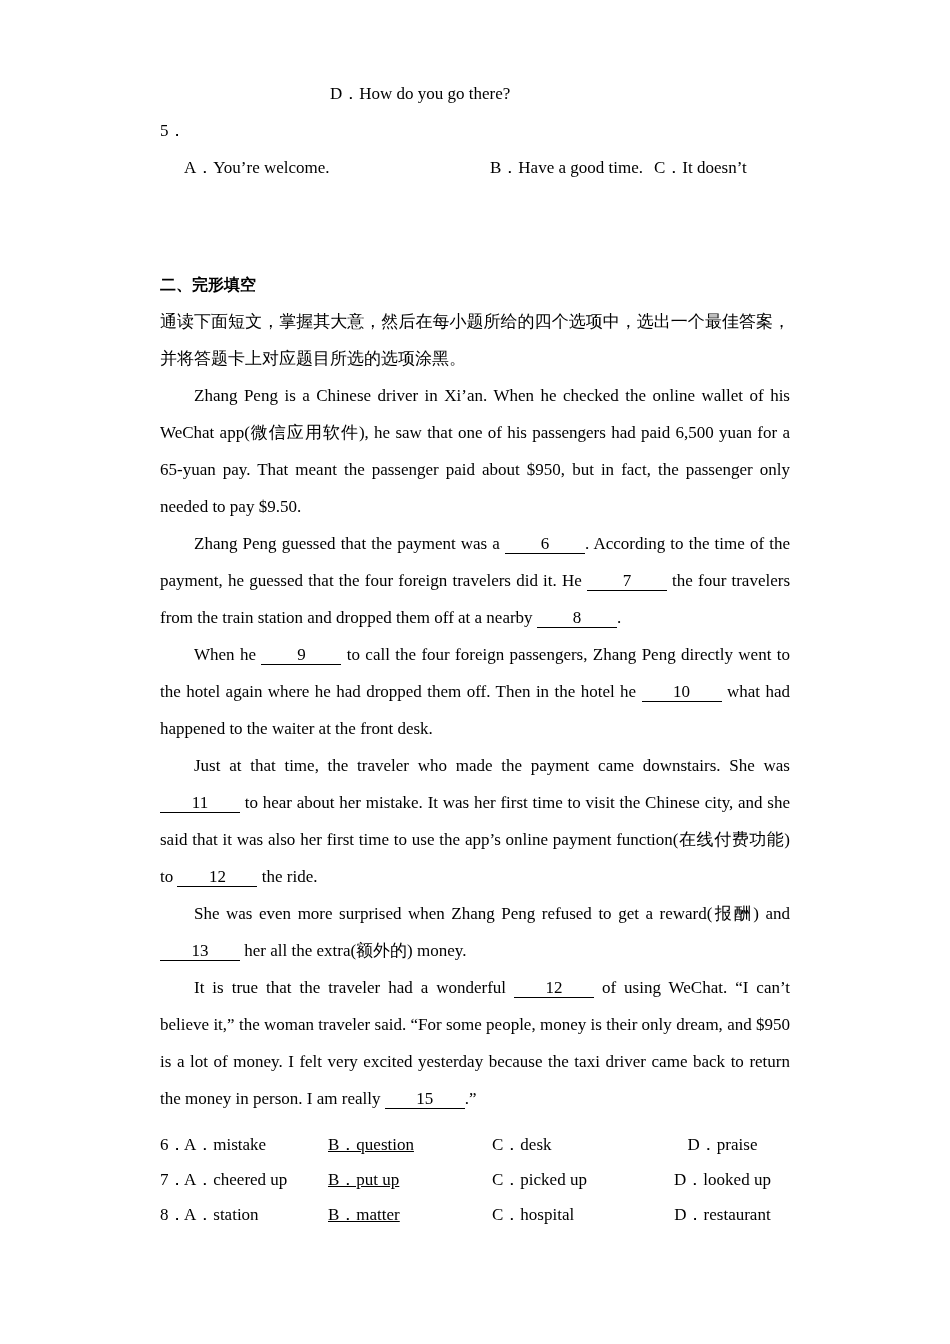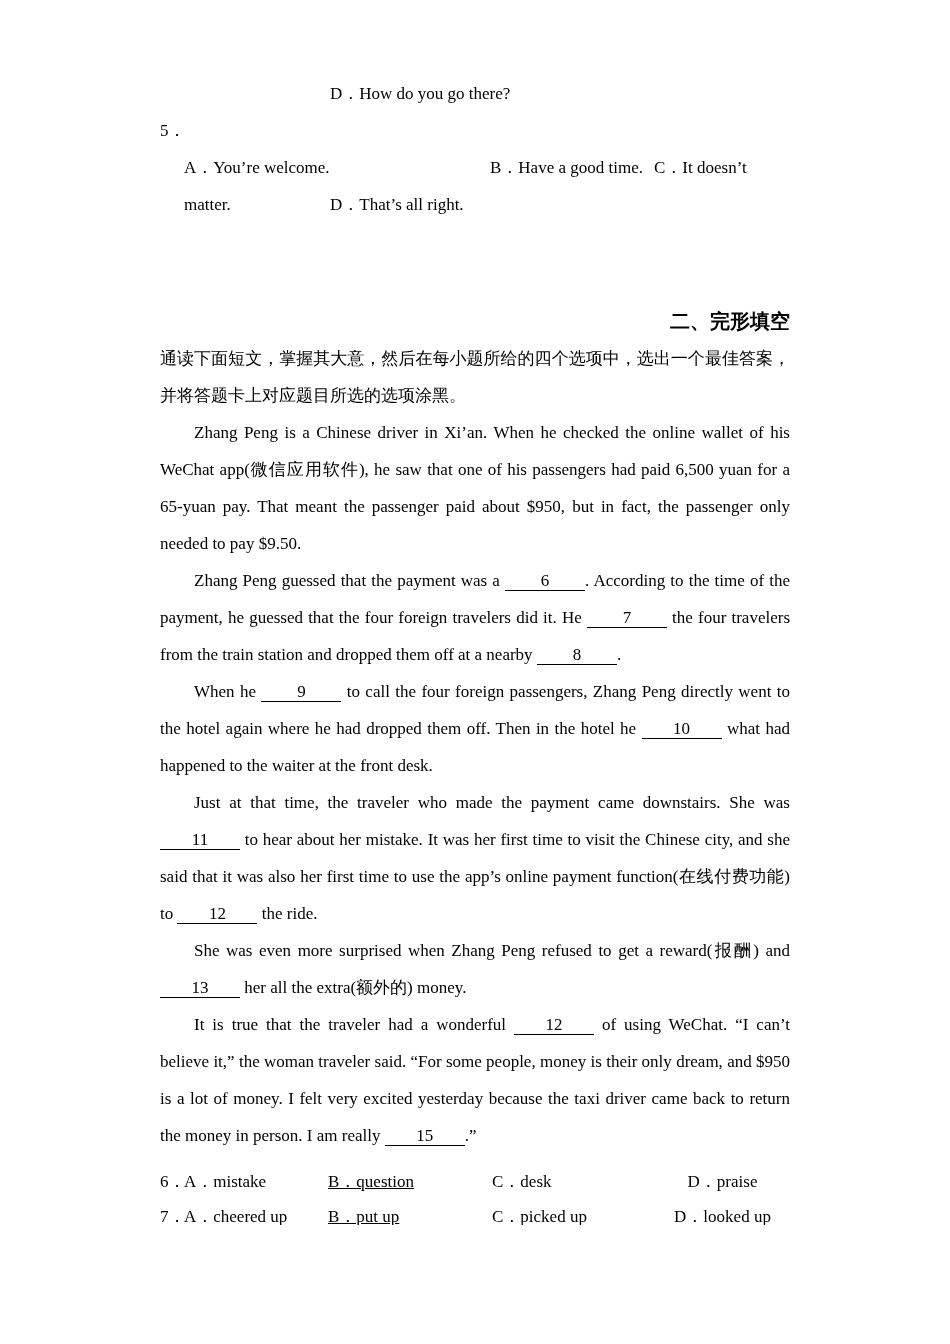--- a/index.html
+++ b/index.html
@@ -14,24 +14,23 @@
     font-size:17px;
     line-height:37px;
     overflow:hidden;
   }
   .top-line{margin-left:170px;white-space:nowrap;}
   .q5-num{margin:0;}
   .opts-row{position:relative;height:37px;}
   .opts-row .pos{position:absolute;top:0;white-space:nowrap;}
   .section-heading{
     margin:80px 0 0 0;
-    font-size:20px;
+    font-size:16px;
     font-weight:bold;
     line-height:37px;
-    text-align:right;
   }
   .instructions{margin:0;text-align:justify;}
   #passage p{margin:0;text-indent:34px;text-align:justify;font-family:Liberation Serif, serif;}
   .blank{
     display:inline-block;
     min-width:80px;
     border-bottom:1px solid #000;
     text-align:center;
     line-height:1.05;
     text-indent:0;
@@ -52,24 +51,20 @@
   <div class="top-line">D．How do you go there?</div>
 
   <div class="q5-num">5．</div>
 
   <div class="opts-row">
     <span class="pos" style="left:24px">A．You’re welcome.</span>
     <span class="pos" style="left:330px">B．Have a good time.</span>
     <span class="pos" style="left:494px">C．It doesn’t</span>
   </div>
 
-  <div class="opts-row">
-    <span class="pos" style="left:24px">matter.</span>
-    <span class="pos" style="left:170px">D．That’s all right.</span>
-  </div>
 
   <h2 class="section-heading">二、完形填空</h2>
 
   <p class="instructions">通读下面短文，掌握其大意，然后在每小题所给的四个选项中，选出一个最佳答案，并将答题卡上对应题目所选的选项涂黑。</p>
 
   <div id="passage">
       <p>Zhang Peng is a Chinese driver in Xi’an. When he checked the online wallet of his WeChat app(微信应用软件), he saw that one of his passengers had paid 6,500 yuan for a 65-yuan pay. That meant the passenger paid about $950, but in fact, the passenger only needed to pay $9.50.</p>
       <p>Zhang Peng guessed that the payment was a <span class="blank">6</span>. According to the time of the payment, he guessed that the four foreign travelers did it. He <span class="blank">7</span> the four travelers from the train station and dropped them off at a nearby <span class="blank">8</span>.</p>
       <p>When he <span class="blank">9</span> to call the four foreign passengers, Zhang Peng directly went to the hotel again where he had dropped them off. Then in the hotel he <span class="blank">10</span> what had happened to the waiter at the front desk.</p>
       <p>Just at that time, the traveler who made the payment came downstairs. She was <span class="blank">11</span> to hear about her mistake. It was her first time to visit the Chinese city, and she said that it was also her first time to use the app’s online payment function(在线付费功能) to <span class="blank">12</span> the ride.</p>
@@ -89,17 +84,18 @@
         <span class="q-num">7．</span>
         <span class="q-opt q-opt-0">A．cheered up</span>
         <span class="q-opt q-opt-1">B．put up</span>
         <span class="q-opt q-opt-2">C．picked up</span>
         <span class="q-opt q-opt-3">D．looked up</span>
       </div>
       <div class="q-row">
         <span class="q-num">8．</span>
         <span class="q-opt q-opt-0">A．station</span>
         <span class="q-opt q-opt-1">B．matter</span>
+        <span class="q-opt q-opt-2">C．hospital</span>
         <span class="q-opt q-opt-3">D．restaurant</span>
       </div>
     </div>
 
 </div>
 
 </body></html>

